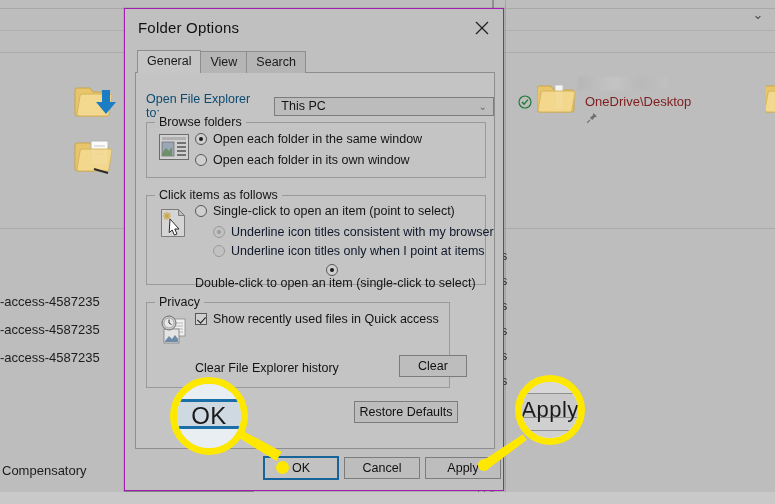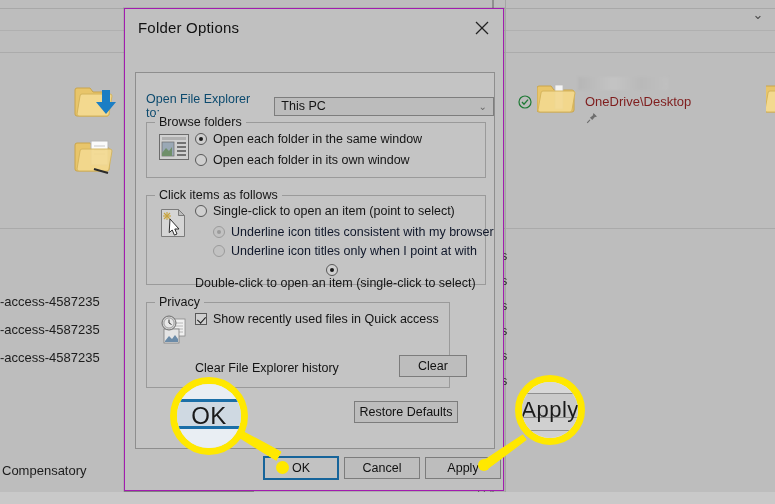--- a/index.html
+++ b/index.html
@@ -475,20 +475,25 @@
   <div id="dialog-titlebar">
     <div id="dialog-title">Folder Options</div>
     <div id="dialog-close">
       <svg width="14" height="14" viewBox="0 0 14 14">
         <line x1="1" y1="1" x2="13" y2="13" stroke="#222" stroke-width="1.2"></line>
         <line x1="13" y1="1" x2="1" y2="13" stroke="#222" stroke-width="1.2"></line>
       </svg>
     </div>
   </div>
 
+  <div id="tabstrip">
+    <div class="tab active">General</div>
+    <div class="tab">View</div>
+    <div class="tab">Search</div>
+  </div>
 
   <div id="tabpanel">
 
     <div id="explorer-to-row">
       <div id="explorer-to-label">Open File Explorer to:</div>
       <div id="explorer-to-select">
         <span id="explorer-to-value">This PC</span>
         <span id="explorer-to-arrow">⌄</span>
       </div>
     </div>
@@ -535,21 +540,21 @@
       <div class="opt-row" id="click-opt-1">
         <span class="radio"></span>
         <span class="opt-label">Single-click to open an item (point to select)</span>
       </div>
       <div class="opt-row" id="click-sub-1">
         <span class="radio disabled checked"></span>
         <span class="opt-label disabled">Underline icon titles consistent with my browser</span>
       </div>
       <div class="opt-row" id="click-sub-2">
         <span class="radio disabled"></span>
-        <span class="opt-label disabled">Underline icon titles only when I point at with</span>
+        <span class="opt-label disabled">Underline icon titles only when I point at items</span>
       </div>
       <div class="opt-row" id="click-opt-2">
         <span class="radio checked"></span>
         <span class="opt-label">Double-click to open an item (single-click to select)</span>
       </div>
     </div>
 
     <div class="groupbox" id="gb-privacy">
       <div class="gb-title">Privacy</div>
       <div class="gb-icon" id="icon-privacy">

